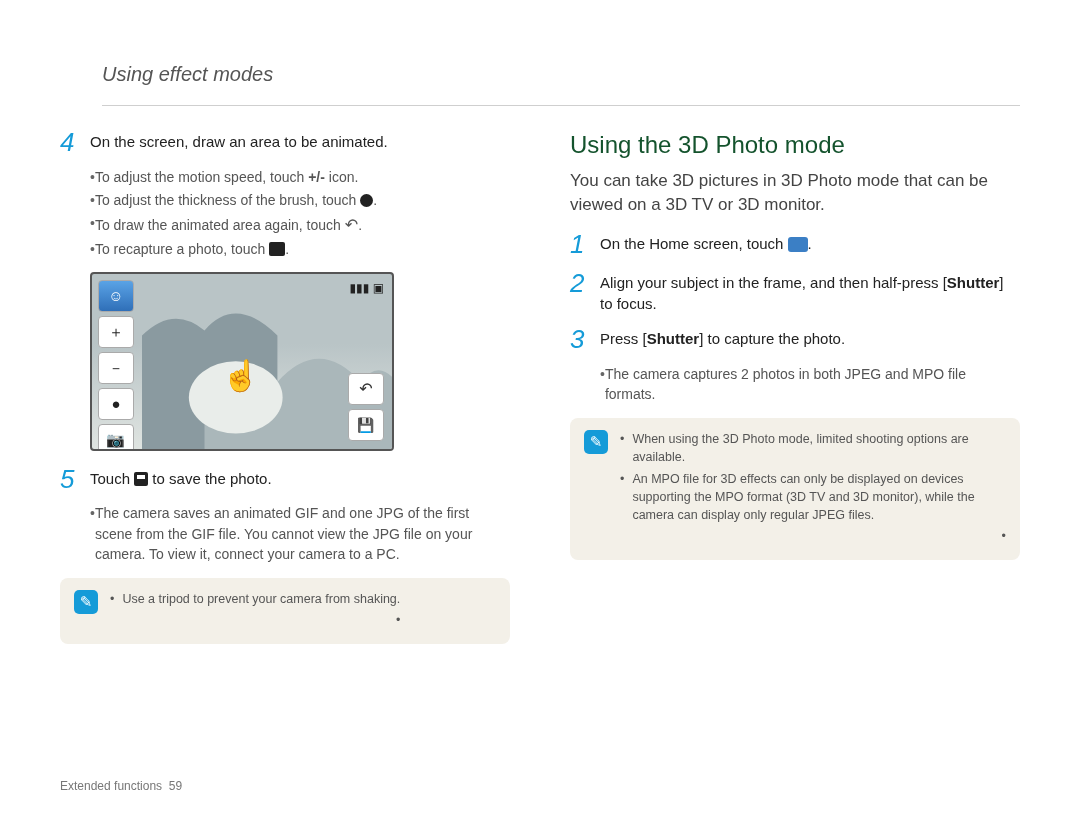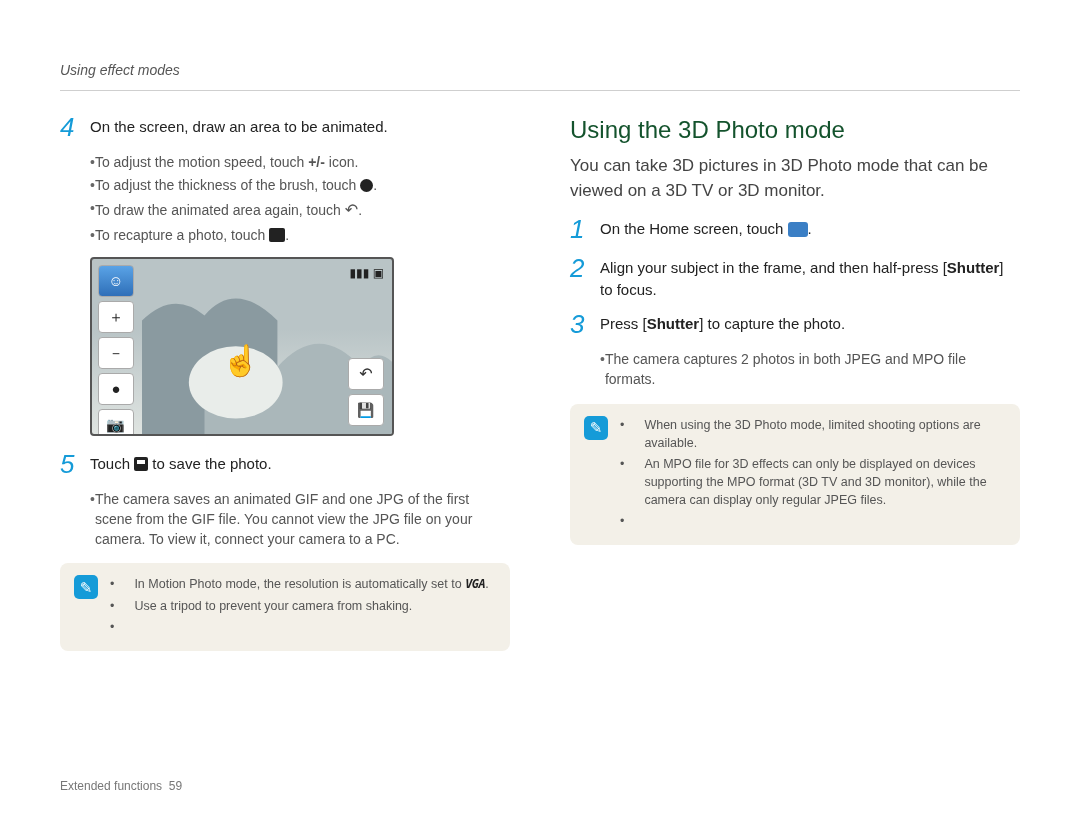--- a/index.html
+++ b/index.html
@@ -12,27 +12,28 @@
   }
   .page {
     width: 1080px;
     height: 815px;
     box-sizing: border-box;
     padding: 60px 60px 20px 60px;
     display: flex;
     flex-direction: column;
   }
   .header {
-    font-size: 14px;
+    font-size: 20px;
     font-style: italic;
     font-weight: 300;
     color: #555;
-    padding-bottom: 10px;
+    padding-bottom: 16px;
     border-bottom: 1px solid #cfcfcf;
     margin-bottom: 22px;
+    margin-left: 42px;
   }
   .columns {
     display: flex;
     flex: 1;
     gap: 60px;
   }
   .col {
     flex: 1;
     min-width: 0;
   }
@@ -85,22 +86,23 @@
     border-radius: 5px;
     color: #fff;
     display: flex;
     align-items: center;
     justify-content: center;
     font-size: 15px;
     flex-shrink: 0;
   }
   .note-list .row {
     display: flex;
-    gap: 20px;
+    gap: 8px;
     margin-bottom: 3px;
+    justify-content: flex-end;
   }
   .note-list .dot::before {
     content: "•";
   }
   .heading-blue {
     color: #14532d;
     font-size: 24px;
     font-weight: 400;
     margin-bottom: 6px;
   }
@@ -268,24 +270,20 @@
             <span class="dot"></span>
             <span>The camera saves an animated GIF and one JPG of the first scene from the GIF file. You cannot view the JPG file on your camera. To view it, connect your camera to a PC.</span>
           </div>
       </div>
 
       <div class="note-box">
         <div class="note-icon">✎</div>
         <div class="note-list">
           <div class="row">
               <span class="dot"></span>
-              <span><span>In Motion Photo mode, the resolution is automatically set to </span><span class="vga">VGA</span><span>.</span></span>
-            </div>
-          <div class="row">
-              <span class="dot"></span>
               <span>Use a tripod to prevent your camera from shaking.</span>
             </div>
           <div class="row">
               <span class="dot"></span>
             </div>
         </div>
       </div>
     </div>
 
     <div class="col">

